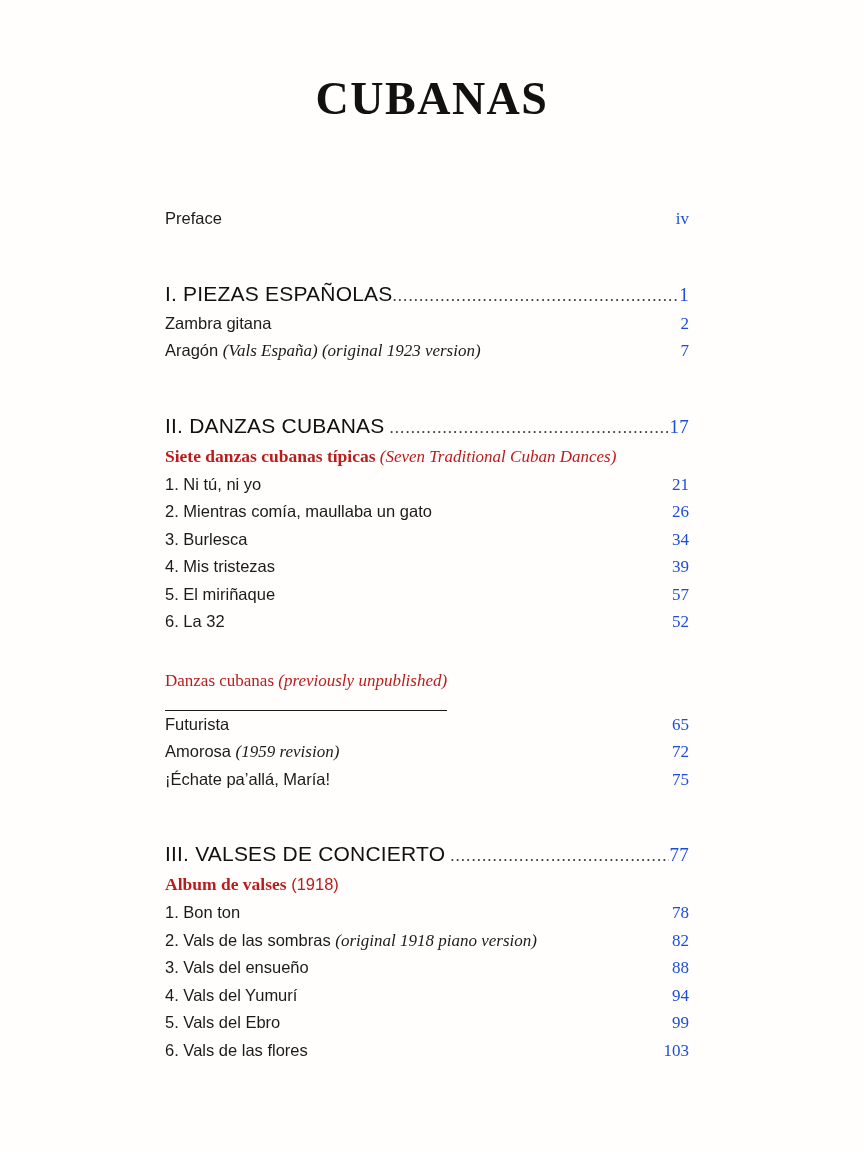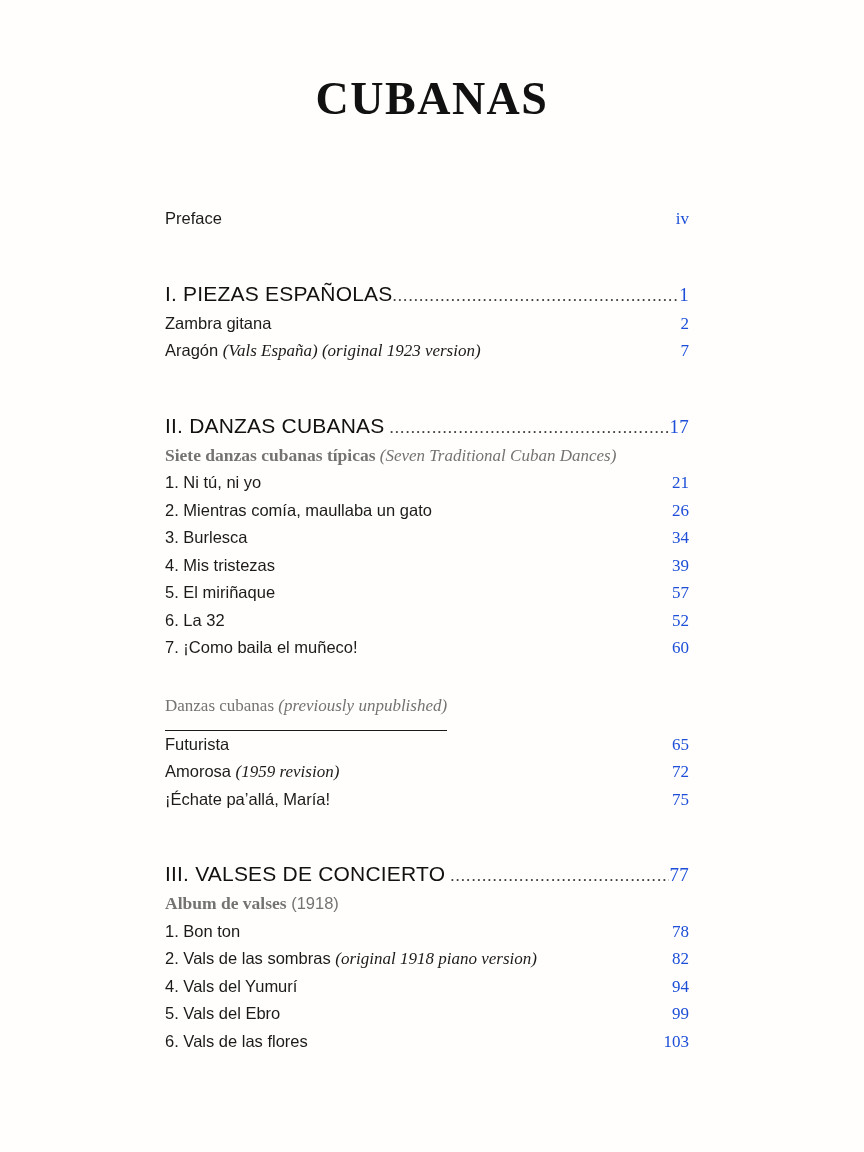--- a/index.html
+++ b/index.html
@@ -91,22 +91,22 @@
   .row.section .pageno {
     font-size: 19px;
   }
   .row.section .leader::before {
     font-size: 17px;
   }
 
   
   .subhead {
     font-size: 16.5px;
-    line-height: 19px;
-    color: #737373;
+    line-height: 29px;
+    color: #b91c1c;
     white-space: nowrap;
   }
   .subhead .bold {
     font-family: "Liberation Serif", "DejaVu Serif", serif;
     font-weight: bold;
     font-size: 17.5px;
   }
   .subhead .ital {
     font-family: "Liberation Serif", "DejaVu Serif", serif;
     font-style: italic;
@@ -210,25 +210,20 @@
       <span class="leader"></span>
       <span class="pageno">57</span>
     </div>
 
     <div class="row">
       <span class="label">6. La 32</span>
       <span class="leader"></span>
       <span class="pageno">52</span>
     </div>
 
-    <div class="row gap">
-      <span class="label">7. ¡Como baila el muñeco!</span>
-      <span class="leader"></span>
-      <span class="pageno">60</span>
-    </div>
 
     <div class="sp-md"></div>
 
     <div class="subhead-wrap">
       <span class="subhead underlined"><span class="plainserif">Danzas cubanas</span><span class="ital"> (previously unpublished)</span></span>
     </div>
 
     <div class="row gap">
       <span class="label">Futurista</span>
       <span class="leader"></span>
@@ -264,20 +259,25 @@
       <span class="leader"></span>
       <span class="pageno">78</span>
     </div>
 
     <div class="row gap">
       <span class="label"><span>2. Vals de las sombras </span><span class="ital-ser">(original 1918 piano version)</span></span>
       <span class="leader"></span>
       <span class="pageno">82</span>
     </div>
 
+    <div class="row gap">
+      <span class="label">3. Vals del ensueño </span>
+      <span class="leader"></span>
+      <span class="pageno">88</span>
+    </div>
 
     <div class="row">
       <span class="label">4. Vals del Yumurí</span>
       <span class="leader"></span>
       <span class="pageno">94</span>
     </div>
 
     <div class="row gap">
       <span class="label">5. Vals del Ebro</span>
       <span class="leader"></span>

